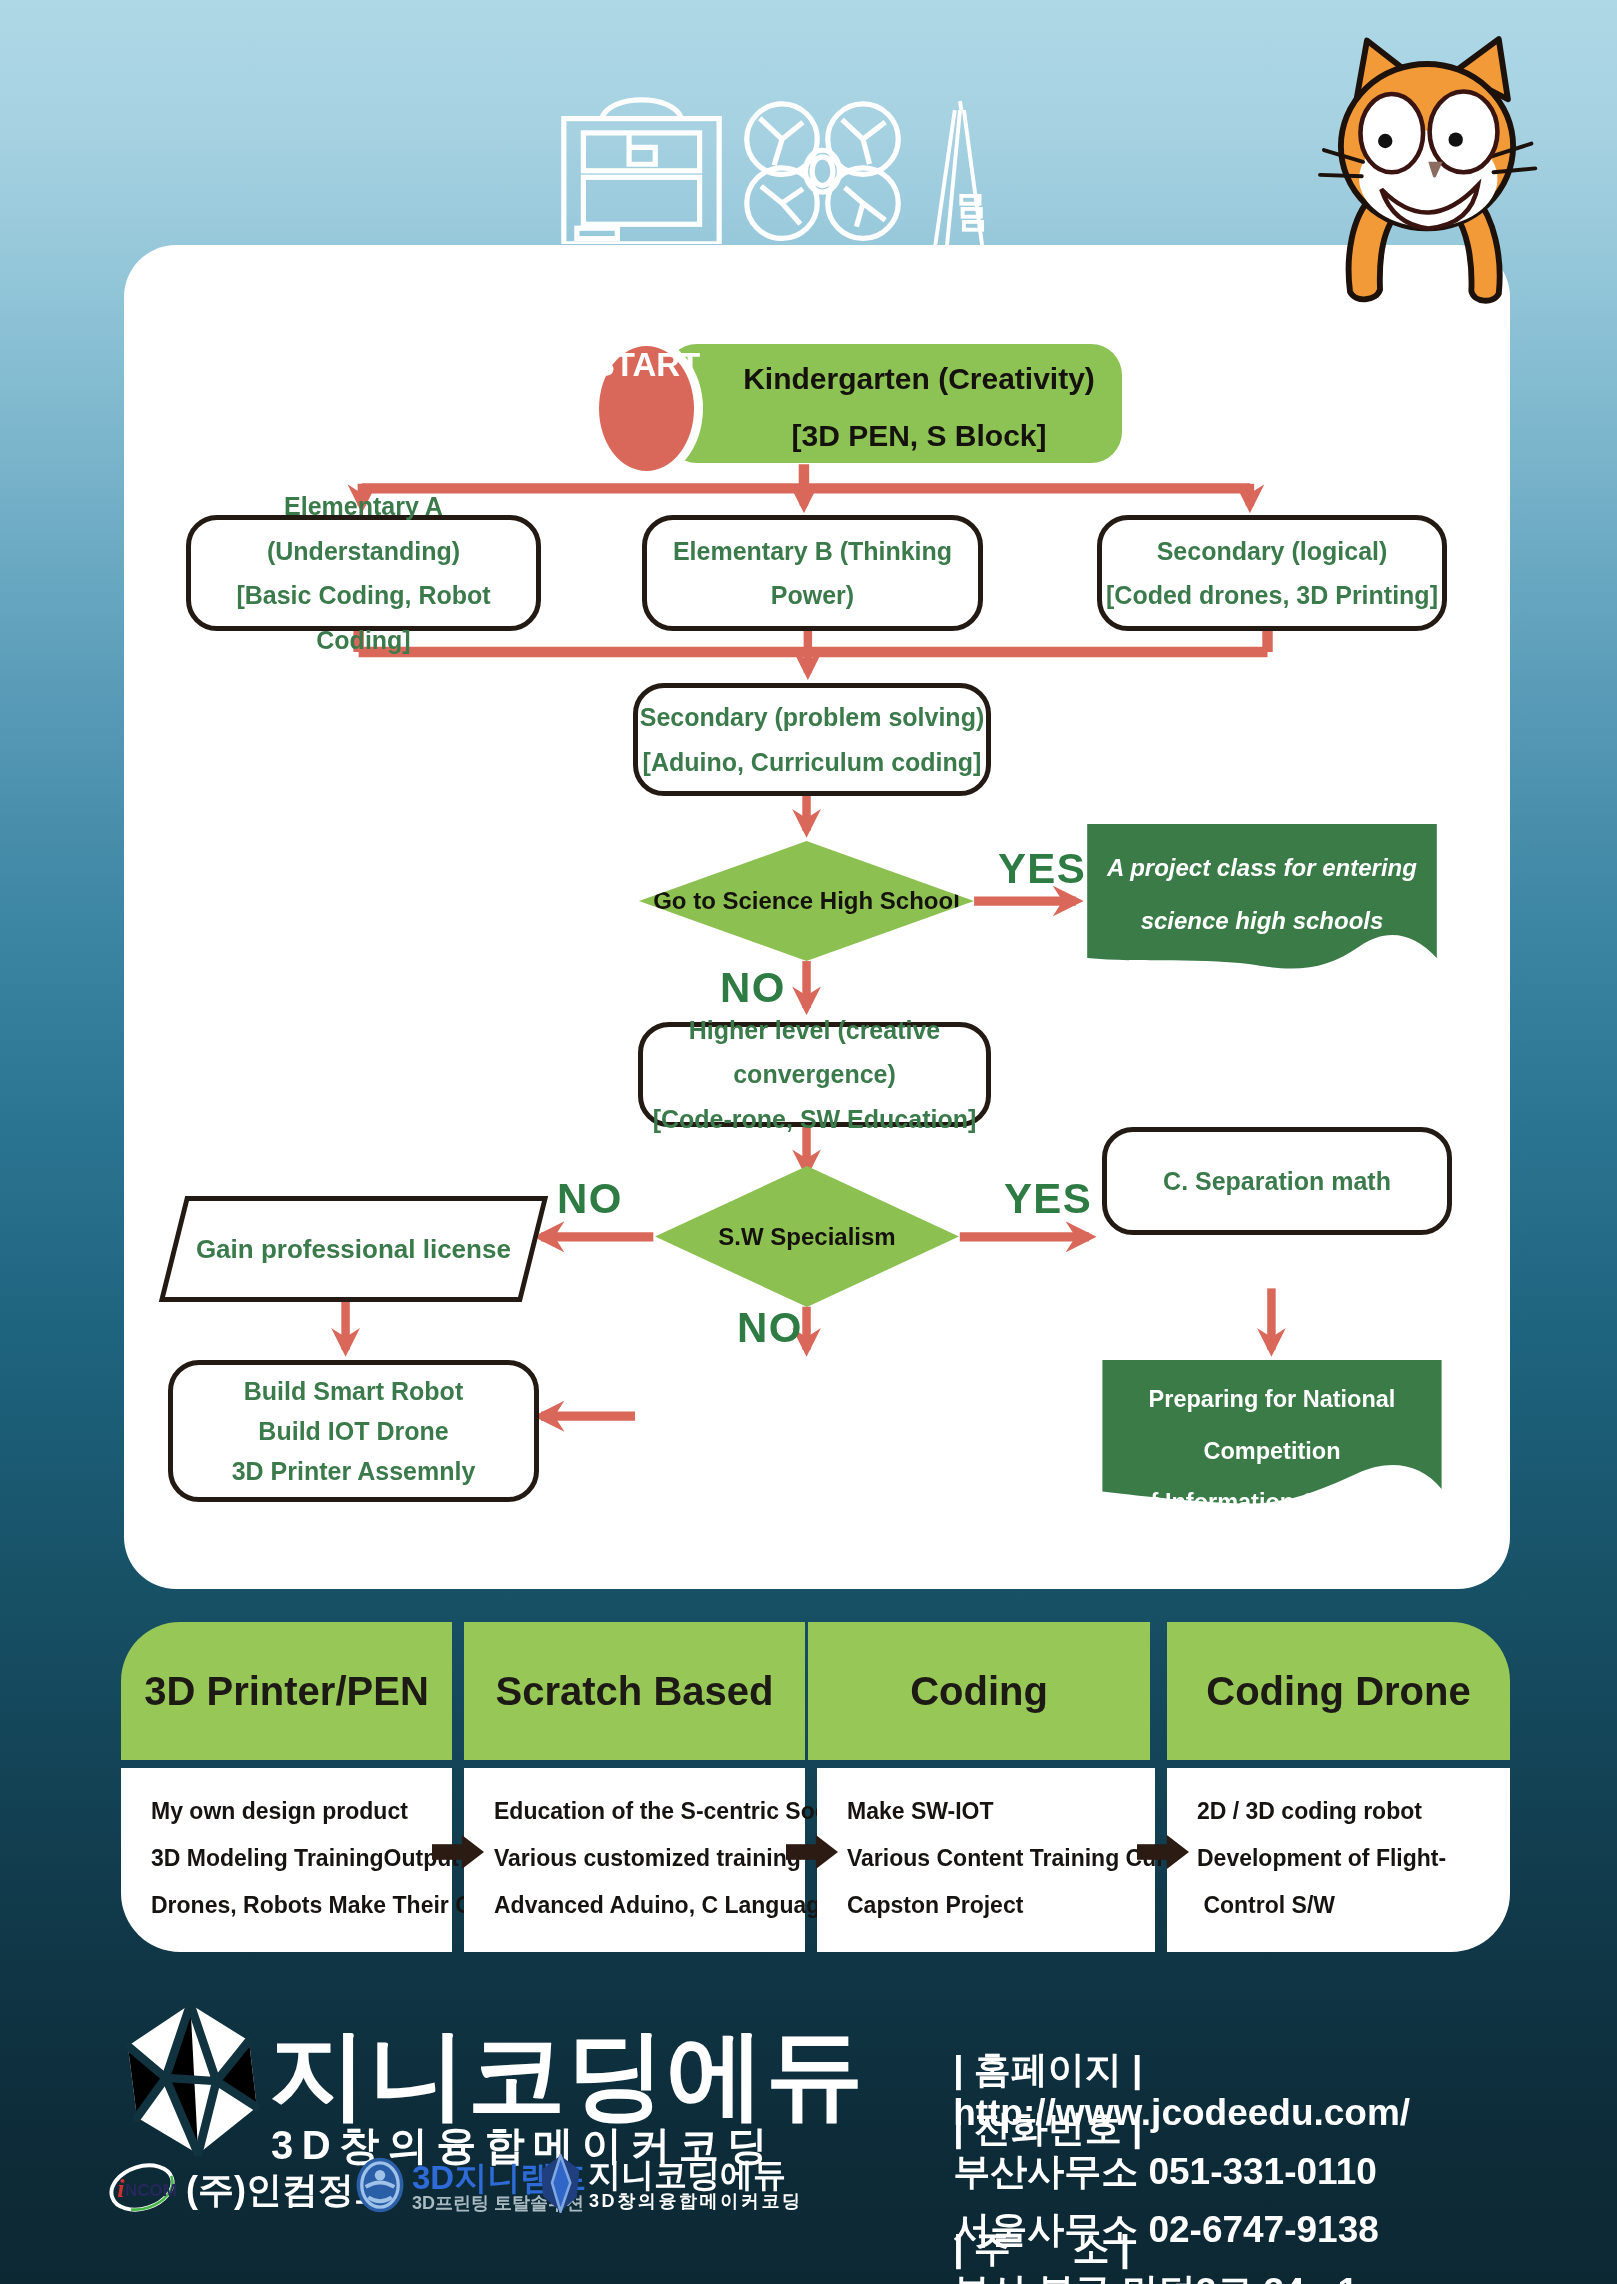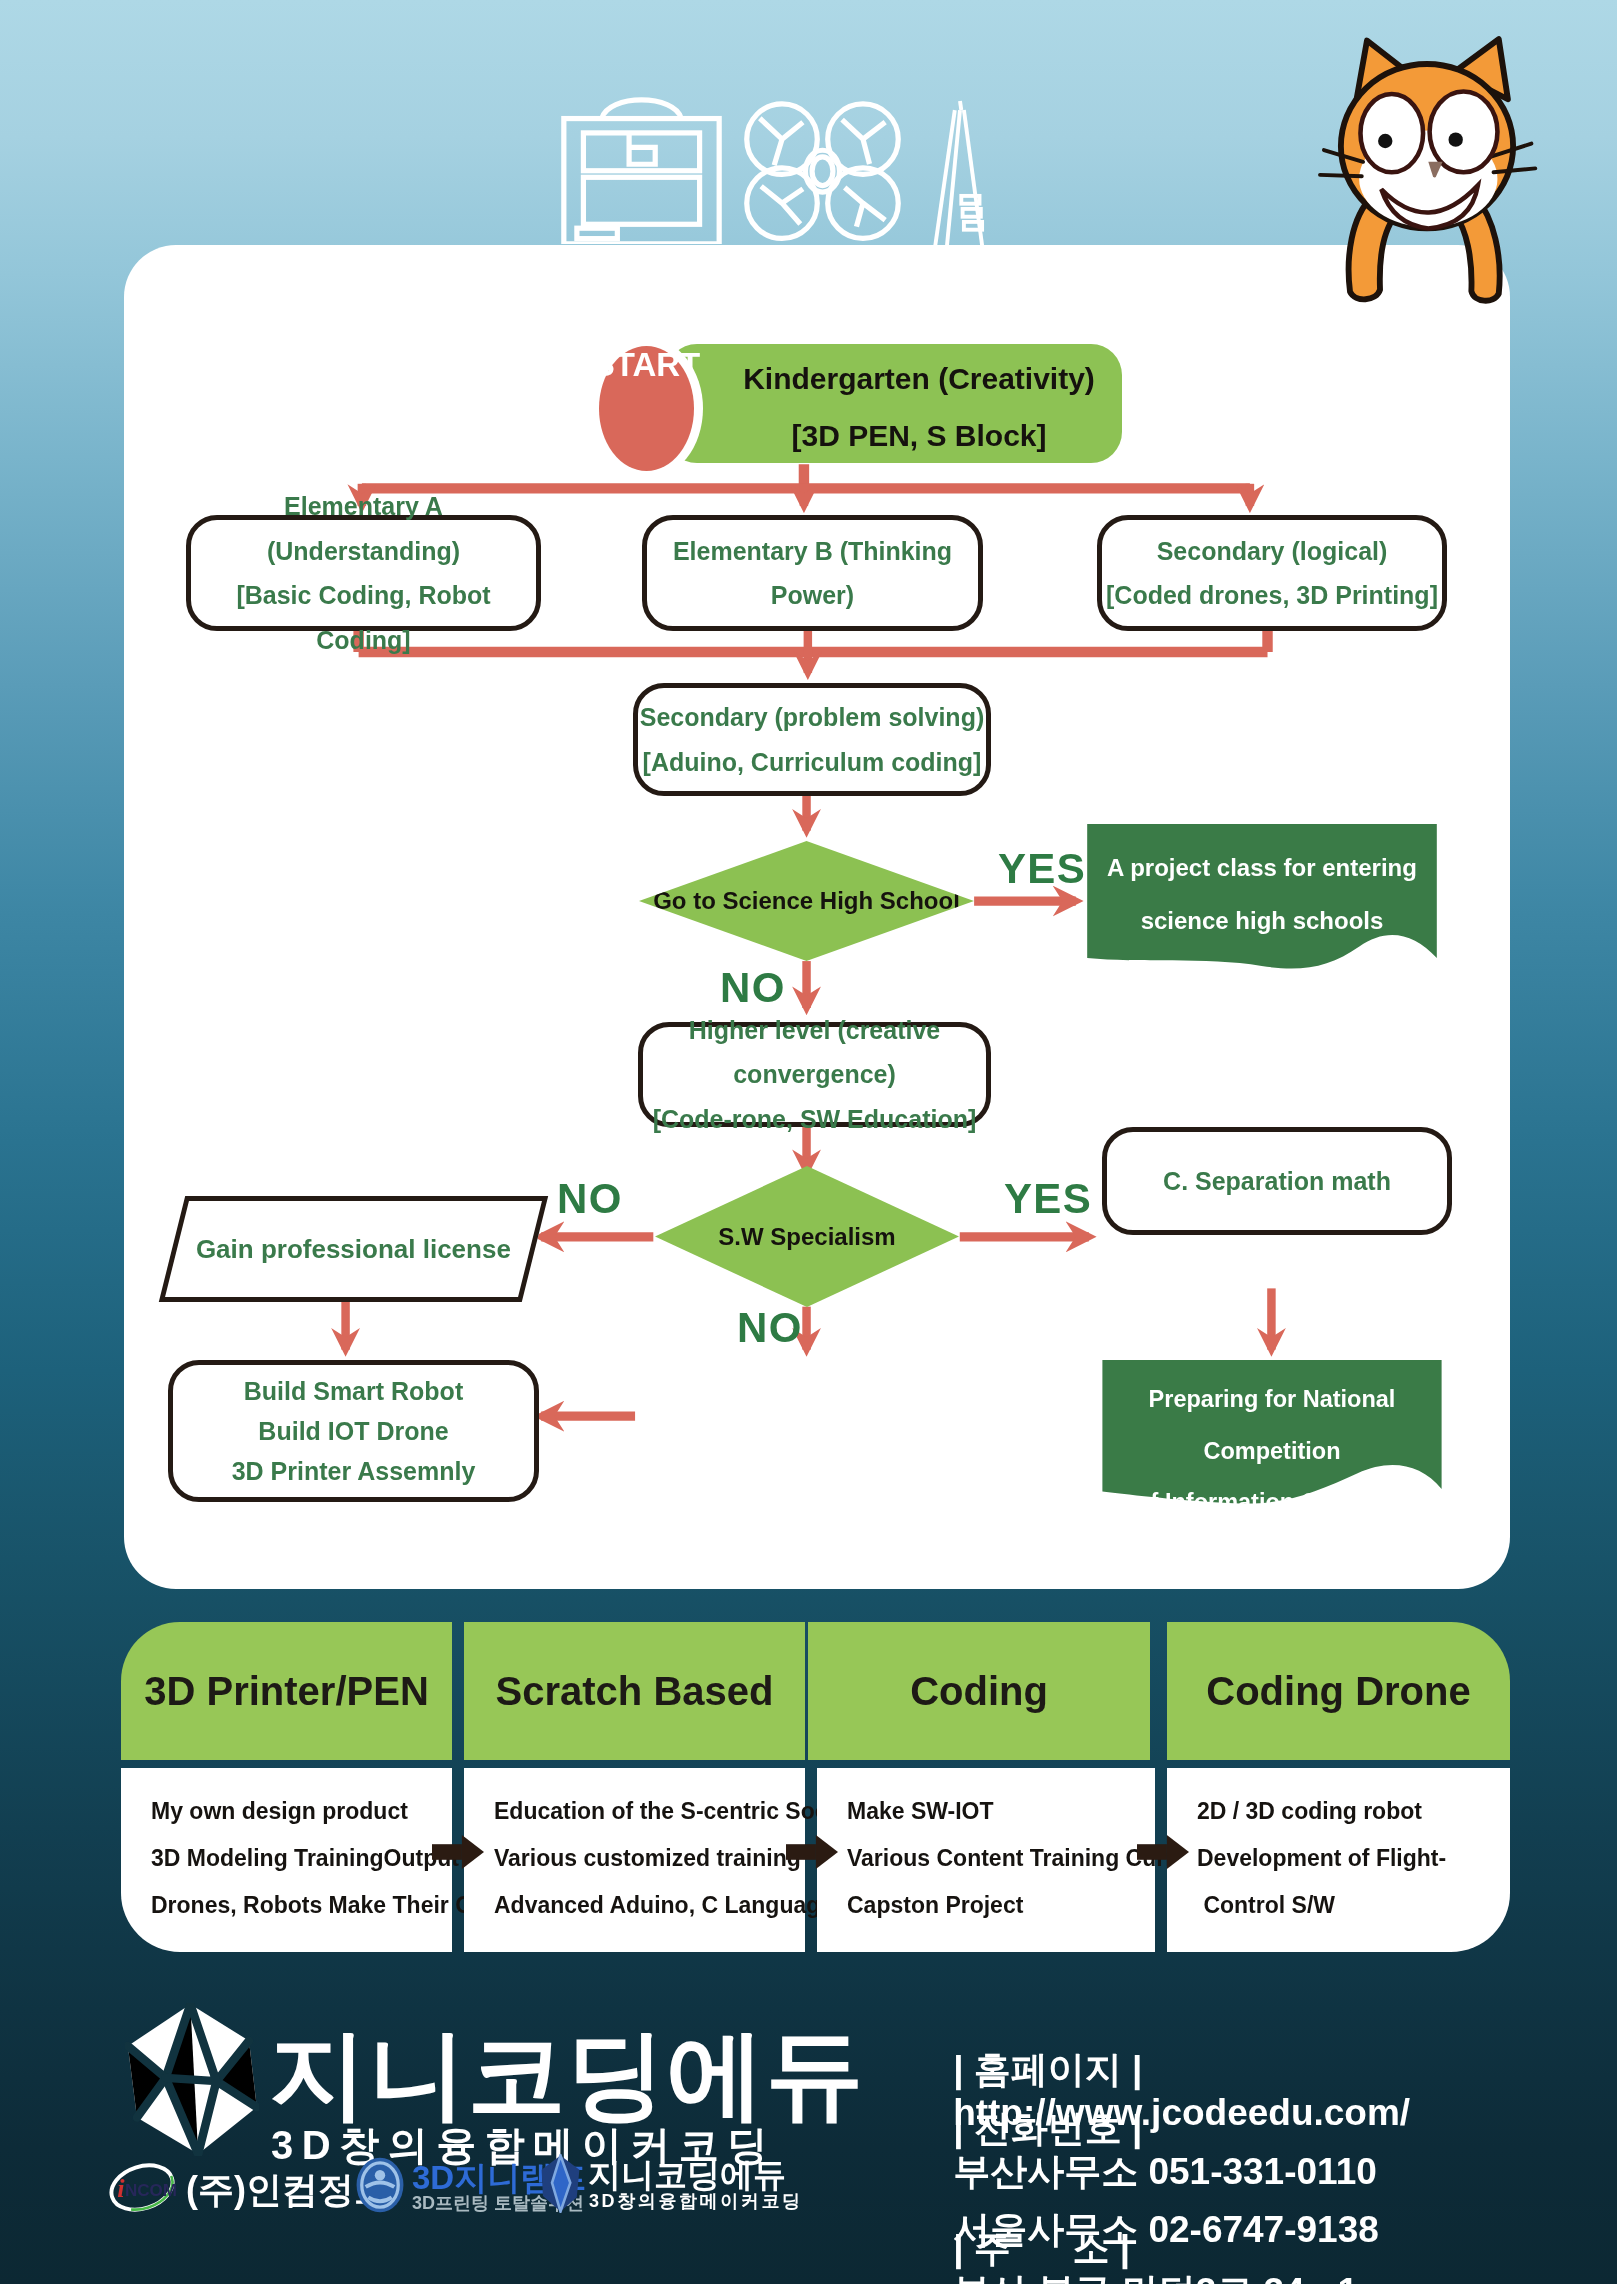--- a/index.html
+++ b/index.html
@@ -146,21 +146,21 @@
 
   <div class="diamond" style="left:639px;top:841px;width:335px;height:120px;">
     <span>Go to Science High School</span>
   </div>
   <div class="yn" style="left:998px;top:845px;">YES</div>
   <div class="yn" style="left:720px;top:964px;">NO</div>
 
   <svg class="abs" style="left:1087px;top:824px;z-index:3;" width="350" height="153" viewBox="0 0 537 235">
     <path d="M0,0 H537 V206 C500,165 458,160 418,188 C372,220 330,228 268,218 C180,204 80,214 0,206 Z" fill="#3a7b47"></path>
   </svg>
-  <div class="banner-text" style="left:1087px;top:842px;width:350px;">
+  <div class="banner-text" style="left:1087px;top:842px;width:350px;font-style:italic;">
     <div>A project class for entering</div>
     <div>science high schools</div>
   </div>
 
   <div class="node" style="left:638px;top:1022px;width:343px;height:95px;">
     <div>Higher level (creative convergence)</div>
     <div>[Code-rone, SW Education]</div>
   </div>
 
   <div class="diamond" style="left:655px;top:1166px;width:304px;height:141px;">

